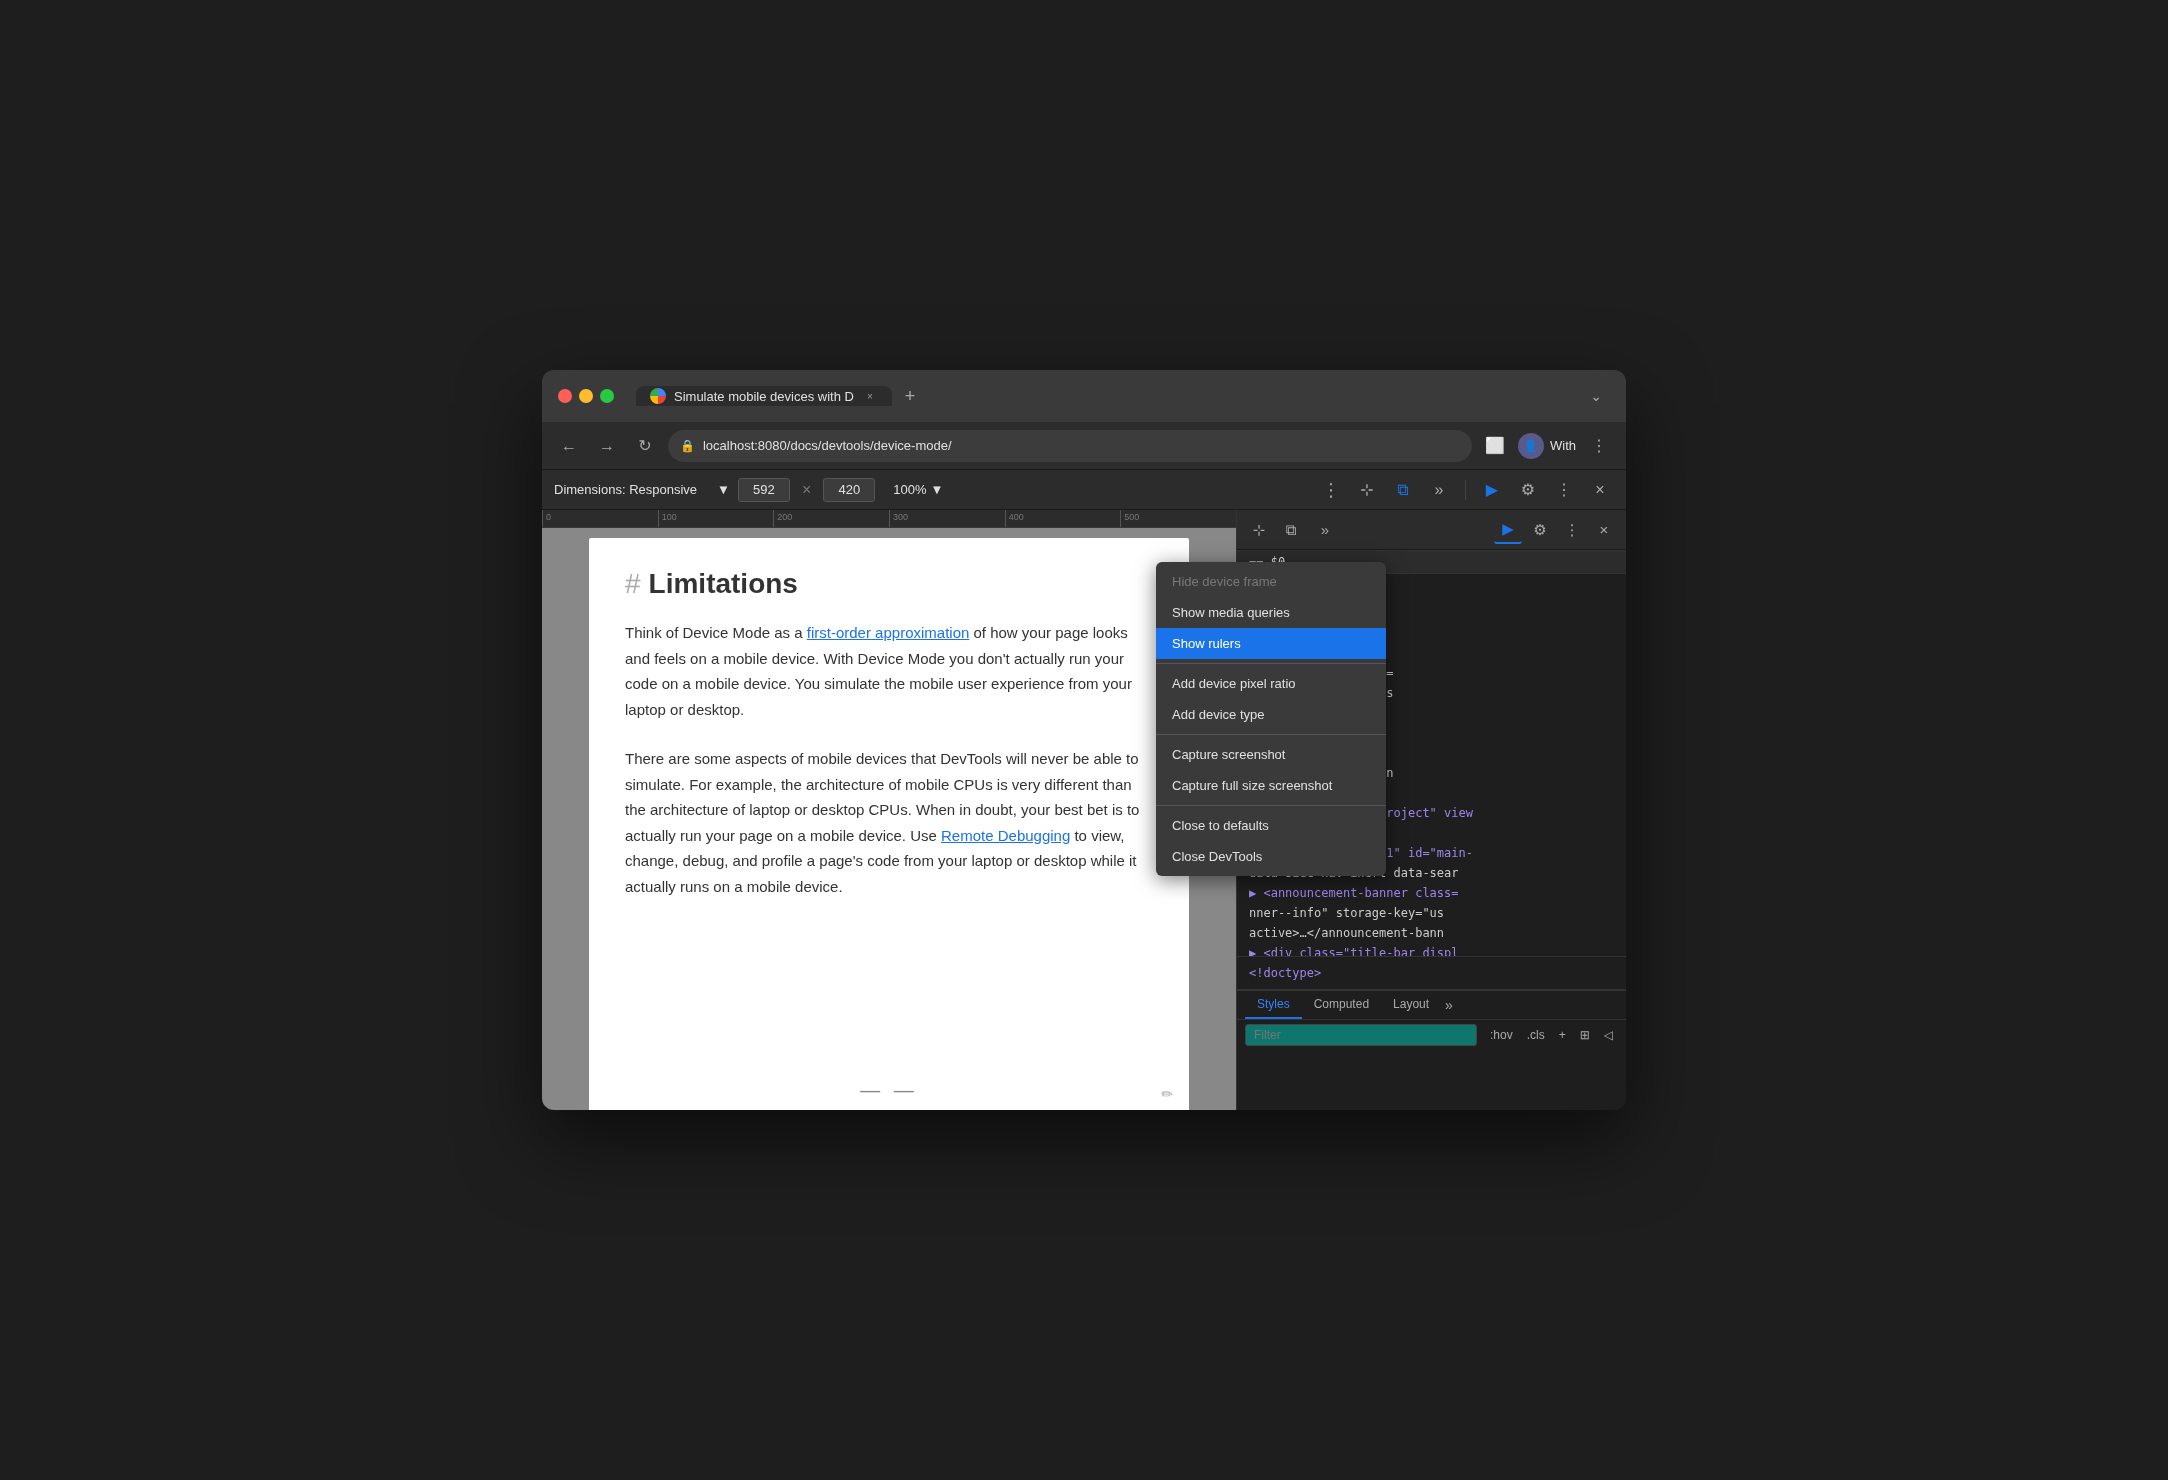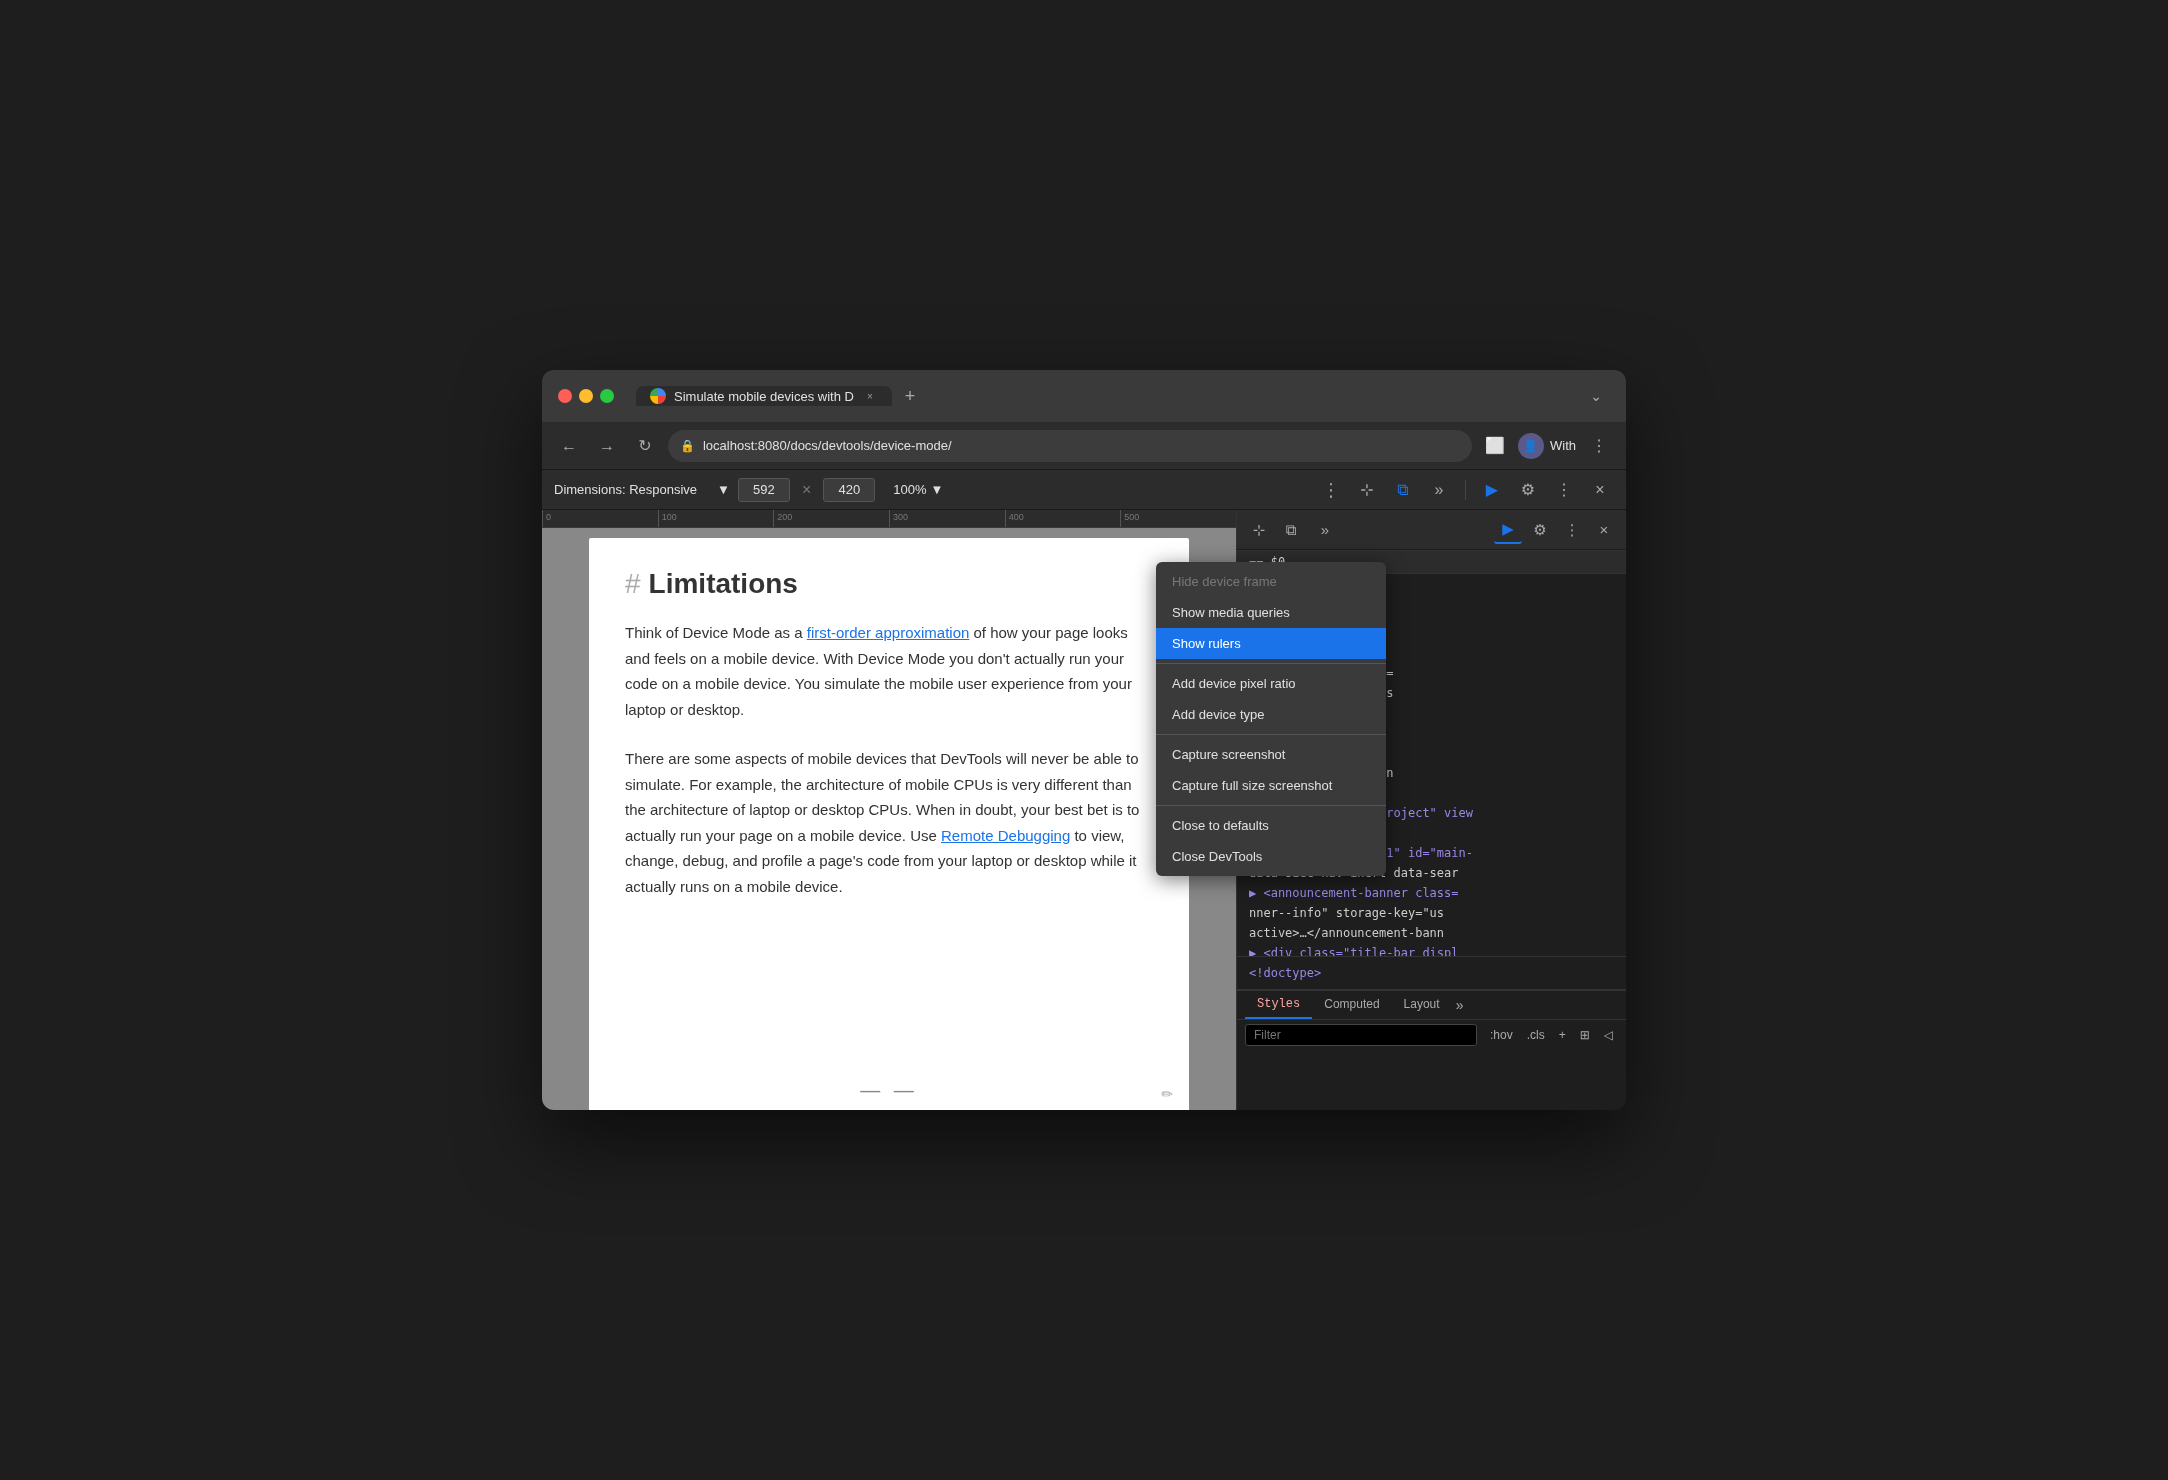--- a/index.html
+++ b/index.html
@@ -397,38 +397,37 @@
       gap: 0;
     }
     .styles-tab {
       padding: 6px 12px;
       font-size: 12px;
       color: #aaa;
       cursor: pointer;
       border-bottom: 2px solid transparent;
     }
     .styles-tab.active {
-      color: #fca5a5;
+      color: #3b82f6;
       border-bottom: 2px solid #1a73e8;
-      font-family: Liberation Mono, monospace;
     }
     .styles-tab-more {
       margin-left: 4px;
       color: #aaa;
       font-size: 14px;
       cursor: pointer;
     }
     .styles-filter-bar {
       display: flex;
       align-items: center;
       padding: 4px 8px;
       gap: 8px;
     }
     .styles-filter-input {
-      background: #000000;
+      background: #0f766e;
       border: 1px solid #444;
       border-radius: 3px;
       color: #e0e0e0;
       font-size: 12px;
       padding: 2px 8px;
       flex: 1;
       height: 22px;
     }
     .styles-filter-btns {
       display: flex;

